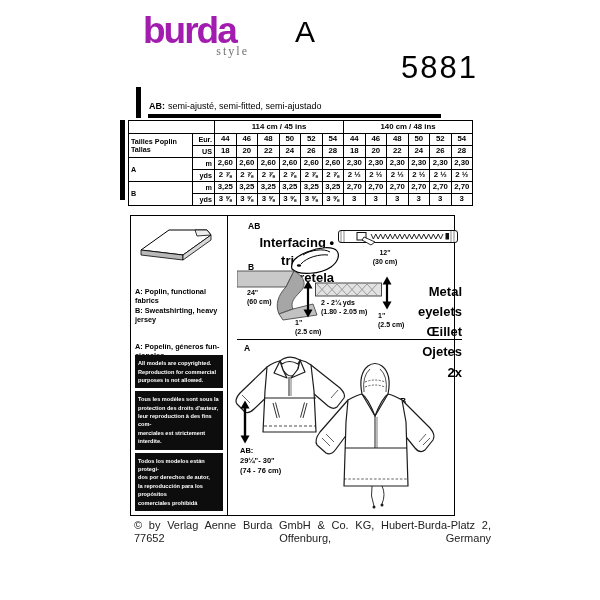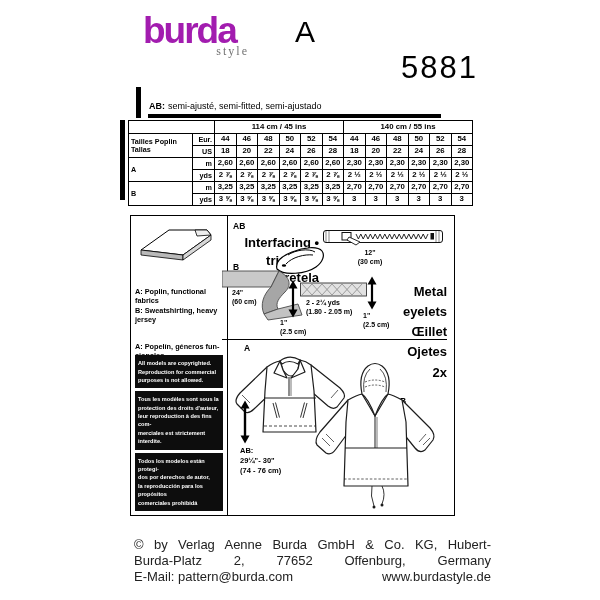--- a/index.html
+++ b/index.html
@@ -37,29 +37,29 @@
 
   
   .main{left:130px;top:215px;width:325px;height:301px;border:1.6px solid #000;box-sizing:border-box;}
   .sidebar{position:absolute;left:0;top:0;width:97px;height:100%;border-right:1.4px solid #000;
            box-sizing:border-box;padding:6px 4px;}
   .fab{margin:17px 0 0;font-size:7.3px;font-weight:bold;line-height:1.3;white-space:pre-line;}
   .copies{position:absolute;left:4px;bottom:4px;width:88px;}
   .copy-box{background:#0d0d0d;color:#fff;font-size:5.6px;font-weight:bold;line-height:1.5;
             padding:4px 3px;margin-top:3px;white-space:pre-line;}
 
-  .notions{position:absolute;left:91px;top:0;width:225px;height:123px;border-bottom:1.4px solid #000;}
+  .notions{position:absolute;left:106px;top:0;width:225px;height:123px;border-bottom:1.4px solid #000;}
   .garments{position:absolute;left:97px;top:124.4px;width:225px;height:175px;}
   .blab{font-size:8.5px;font-weight:bold;line-height:1;}
   .ntxt{font-size:13px;font-weight:bold;line-height:1.35;white-space:pre-line;text-align:right;}
   .ctr{text-align:center;}
   .dim{font-size:7px;font-weight:bold;line-height:1.3;white-space:pre-line;}
 
   
-  .footer{left:134px;top:537px;width:357px;font-size:13px;color:#222;}
+  .footer{left:134px;top:519px;width:357px;font-size:11px;color:#222;}
   .foot1{text-align:justify;text-align-last:justify;word-spacing:3.5px;line-height:1.2;}
   .foot2{display:flex;justify-content:space-between;margin-top:1px;}
 </style>
 </head>
 <body>
 
 <div class="page">
 
   <div class="abs logo">
     <div class="brand">burda</div>
@@ -78,21 +78,21 @@
   <table class="abs size-table">
     <colgroup>
         <col style="width:64px">
         <col style="width:22px">
       <col span="12" style="width:21.5px">
     </colgroup>
     <tbody>
         <tr class="grp">
       <td colspan="2"></td>
       <td colspan="6">114 cm / 45 ins</td>
-      <td colspan="6" class="gsep">140 cm / 55 ins</td>
+      <td colspan="6" class="gsep">140 cm / 48 ins</td>
     </tr>
     <tr>
       <td rowspan="2" class="lbl">Tailles   Poplin
 Tallas</td>
       <td class="unit">Eur.</td>
       <td>44</td>
       <td>46</td>
       <td>48</td>
       <td>50</td>
       <td>52</td>
@@ -327,19 +327,15 @@
         <path d="M70,126 Q68,136 72,146 M80,126 Q84,134 80,144" stroke="#1c1c1c" fill="none" stroke-width="0.9"></path>
         <circle cx="72" cy="147" r="1.5" fill="#1c1c1c"></circle>
           <circle cx="80" cy="145" r="1.5" fill="#1c1c1c"></circle>
         <path d="M20,78 L28,86 M24,74 L32,82 M124,74 L117,82 M128,78 L121,85" stroke="#1c1c1c" stroke-width="0.7"></path>
       </svg>
     </div>
   </div>
 
   <div class="abs footer">
     <div class="foot1">© by Verlag Aenne Burda GmbH &amp; Co. KG, Hubert-Burda-Platz 2, 77652 Offenburg, Germany</div>
-    <div class="foot2">
-      <span>E-Mail: pattern@burda.com</span>
-      <span>www.burdastyle.de</span>
-    </div>
   </div>
 
 </div>
 
 </body></html>

